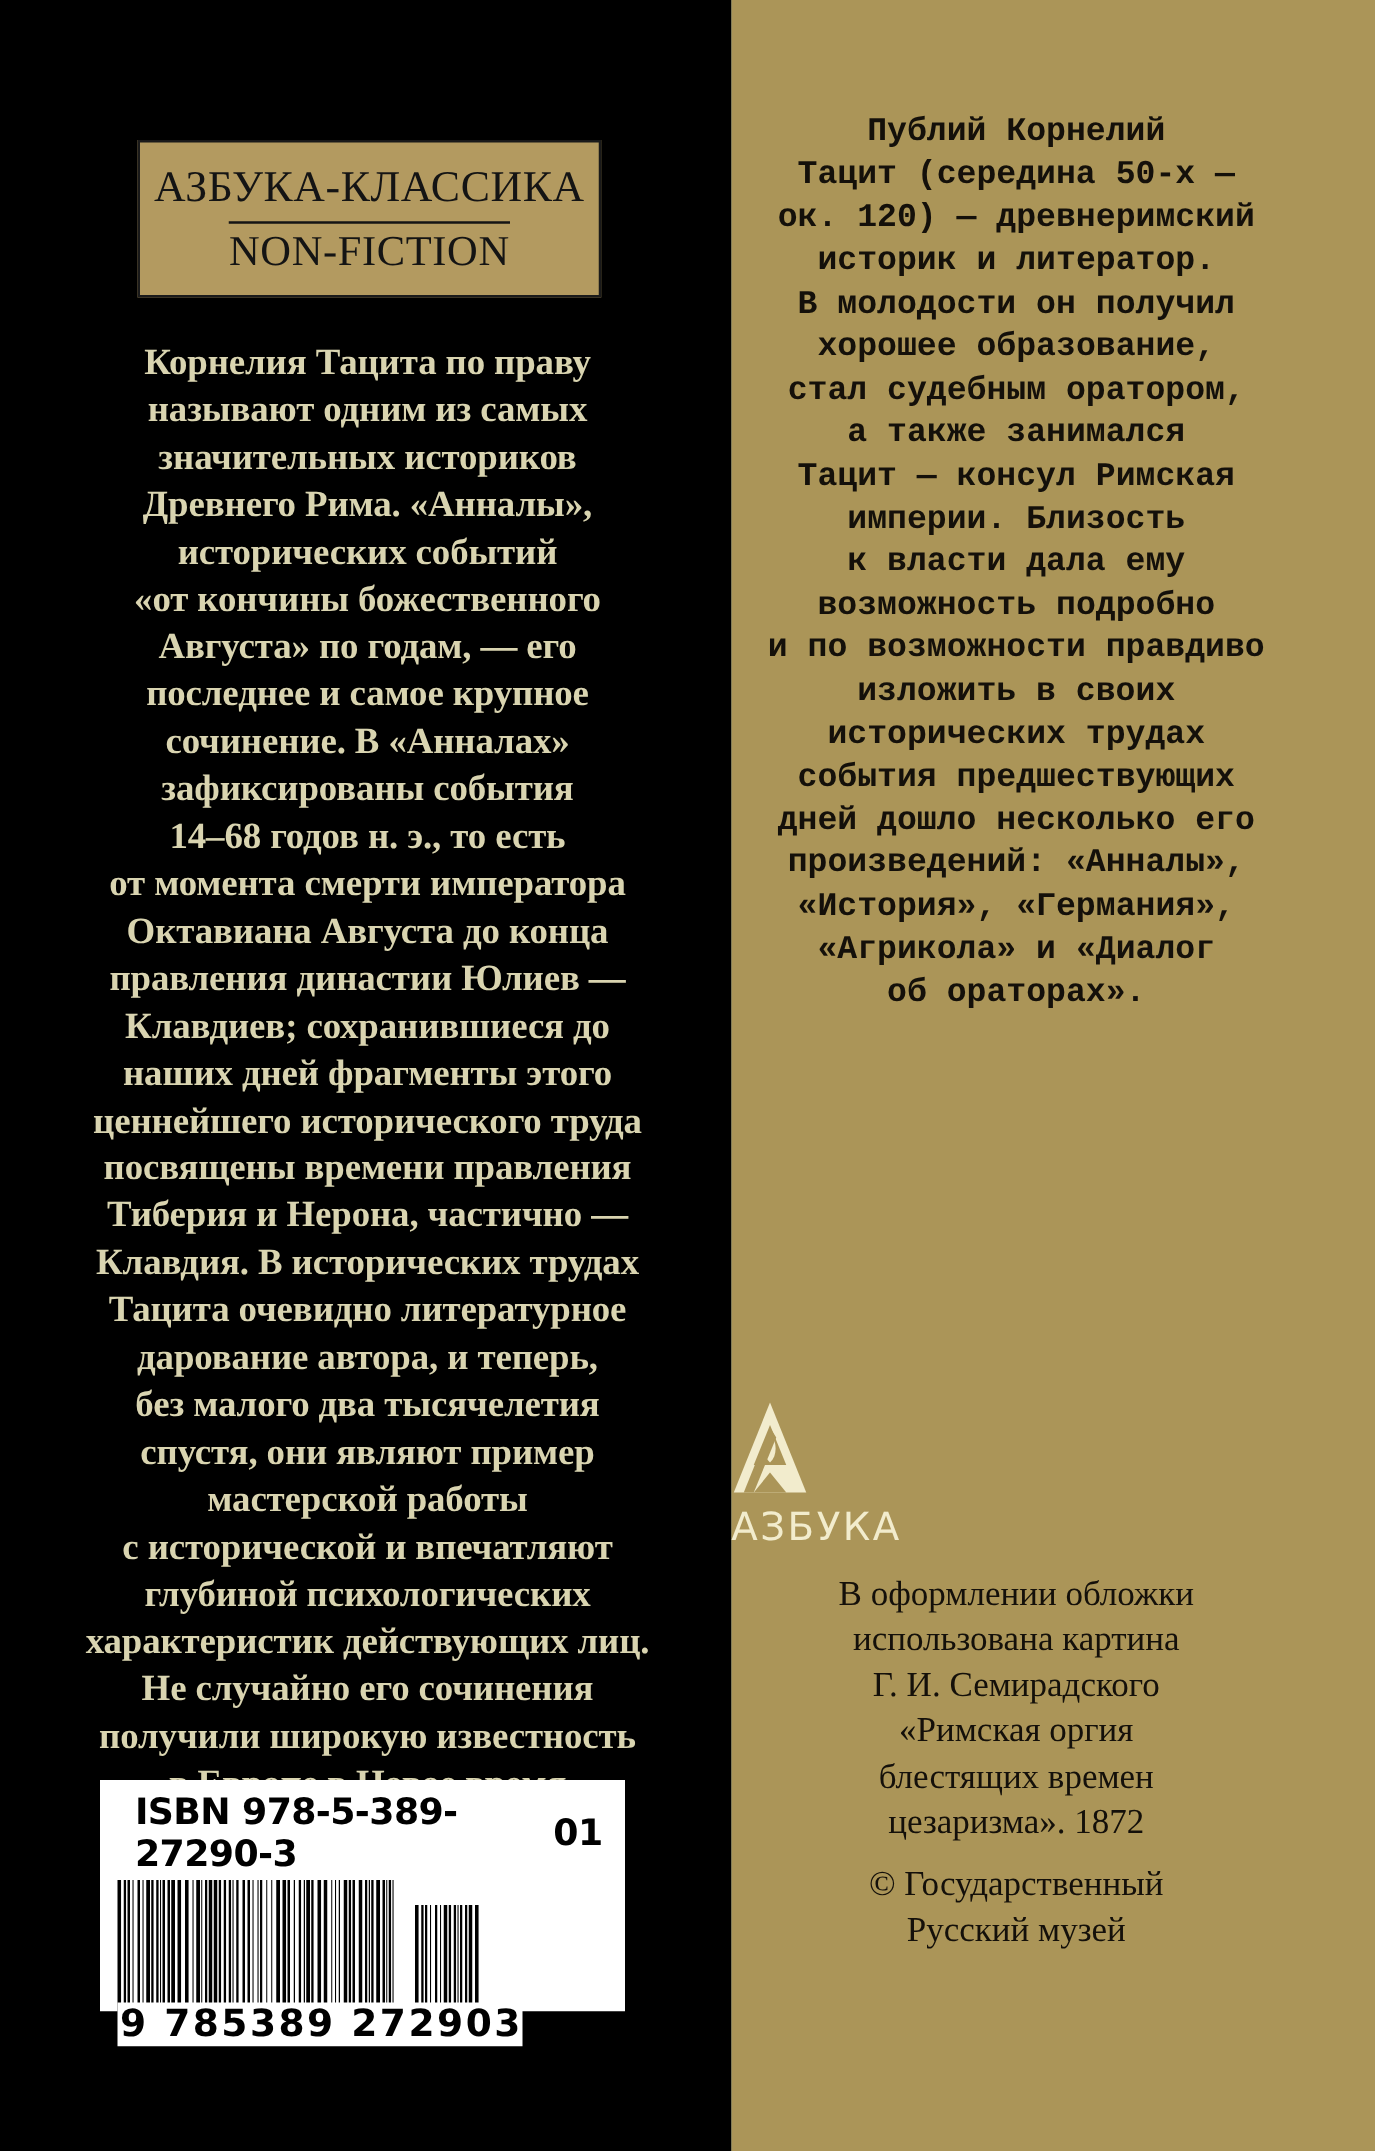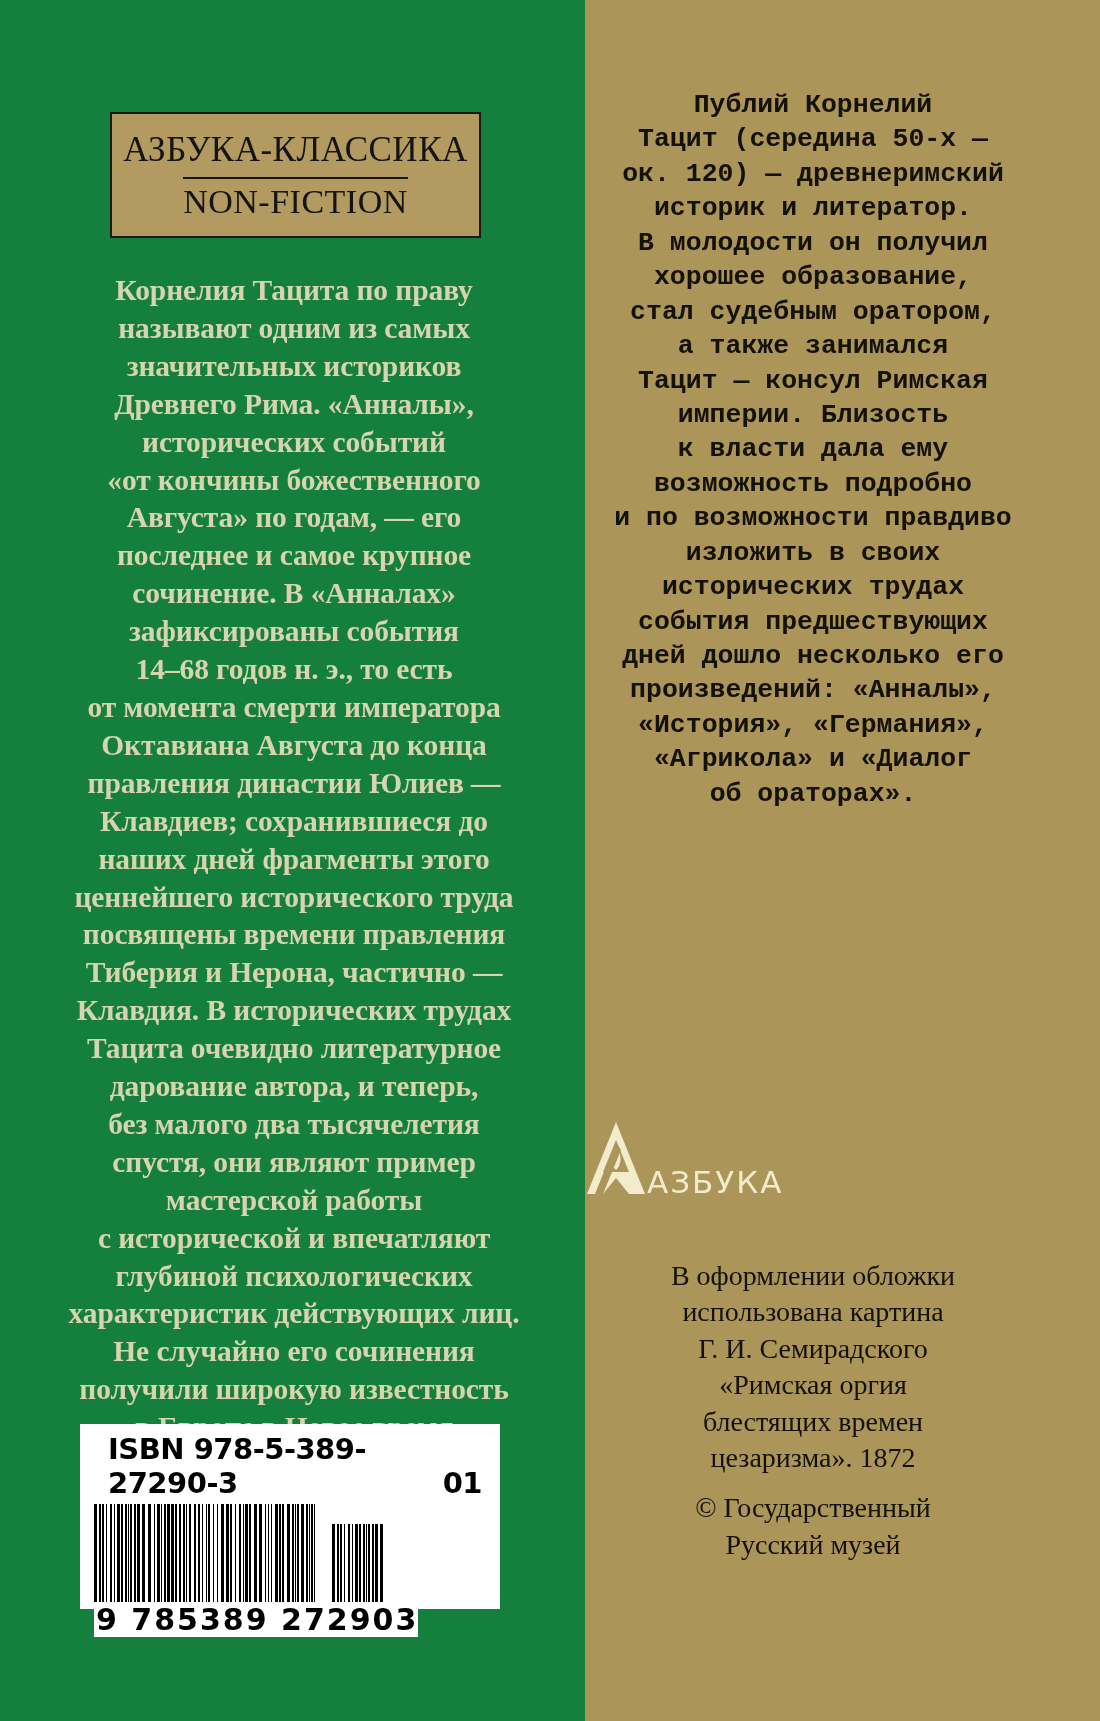--- a/index.html
+++ b/index.html
@@ -14,21 +14,21 @@
     width: 1100px; height: 1721px;
     display: flex;
     background: #0d4470;
   }
 
   
   .back-panel {
     position: relative;
     width: 585px;
     height: 100%;
-    background: #15803d;
+    background: #000000;
     flex: 0 0 585px;
   }
 
   .imprint-box {
     position: absolute;
     left: 110px; top: 112px;
     width: 371px; height: 126px;
     background: #b39a60;
     border: 2px solid #1a1a1a;
     display: flex;
@@ -71,21 +71,21 @@
   
   .barcode-block {
     position: absolute;
     left: 80px; top: 1424px;
     width: 420px; height: 185px;
     background: #ffffff;
     padding: 8px 14px 6px 14px;
   }
   .bc-top {
     display: flex;
-    align-items: flex-end;
+    align-items: center;
     justify-content: space-between;
     font-family: "DejaVu Sans", "Liberation Sans", sans-serif;
     font-size: 29px;
     font-weight: bold;
     color: #000;
     letter-spacing: -0.5px;
     padding: 0 4px 0 14px;
   }
   .bc-main { display: flex; align-items: flex-end; gap: 16px; margin-top: 4px; }
   .bars { display: flex; align-items: flex-end; height: 112px; }
@@ -128,22 +128,22 @@
     font-size: 26.5px;
     font-weight: bold;
     line-height: 1.30;
   }
   .bio div { white-space: nowrap; font-family: Liberation Mono, monospace; }
 
   .logo-wrap {
     position: absolute;
     left: 0; right: 0; top: 1120px;
     display: flex;
-    flex-direction: row;
-    align-items: flex-end;
+    flex-direction: column;
+    align-items: flex-start;
   }
   .logo-mark { width: 62px; height: 80px; display: block; }
   .logo-word {
     font-family: "DejaVu Sans", "Liberation Sans", sans-serif;
     font-size: 31px;
     color: #f2eccd;
     letter-spacing: 2px;
     margin-top: 4px;
   }
 

